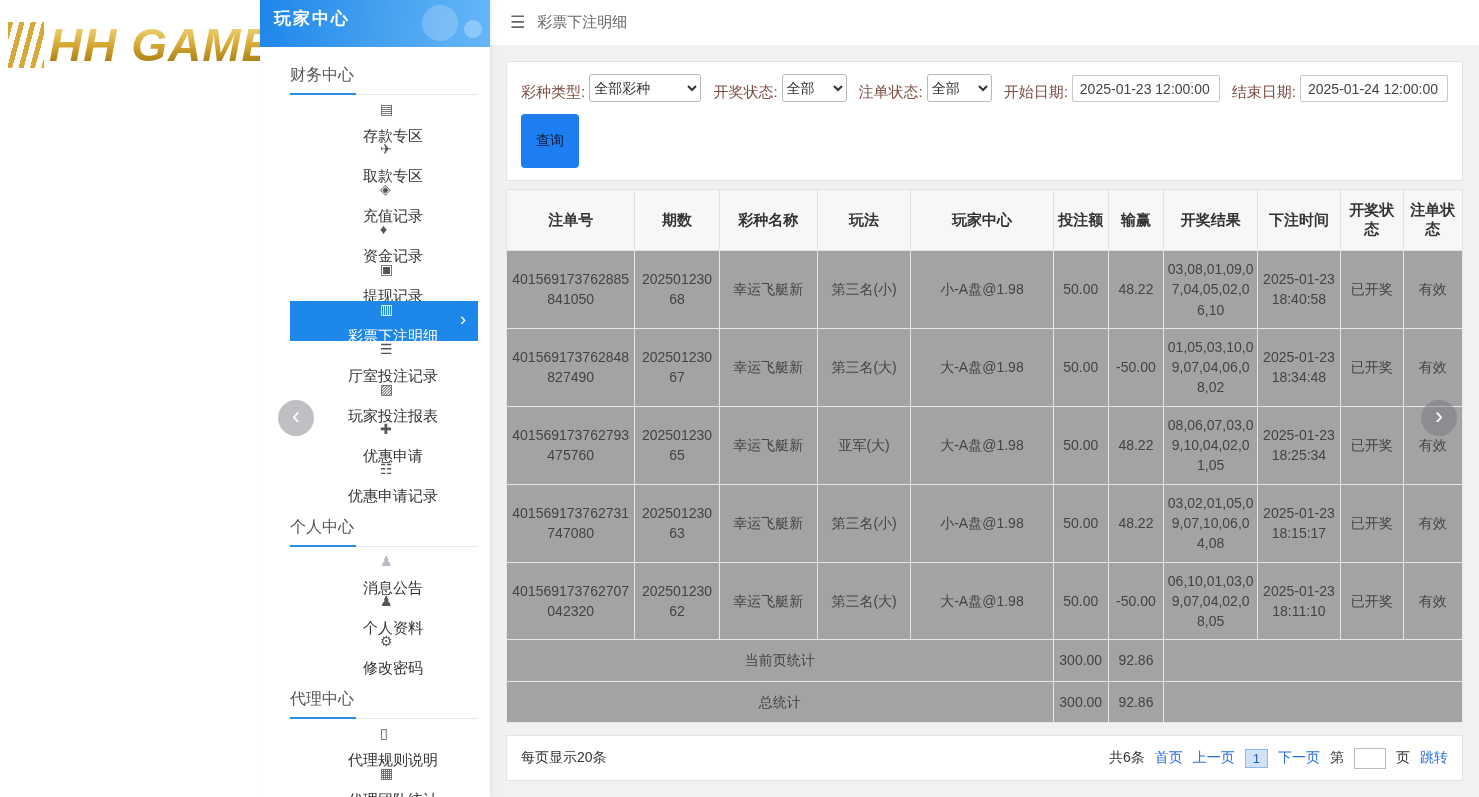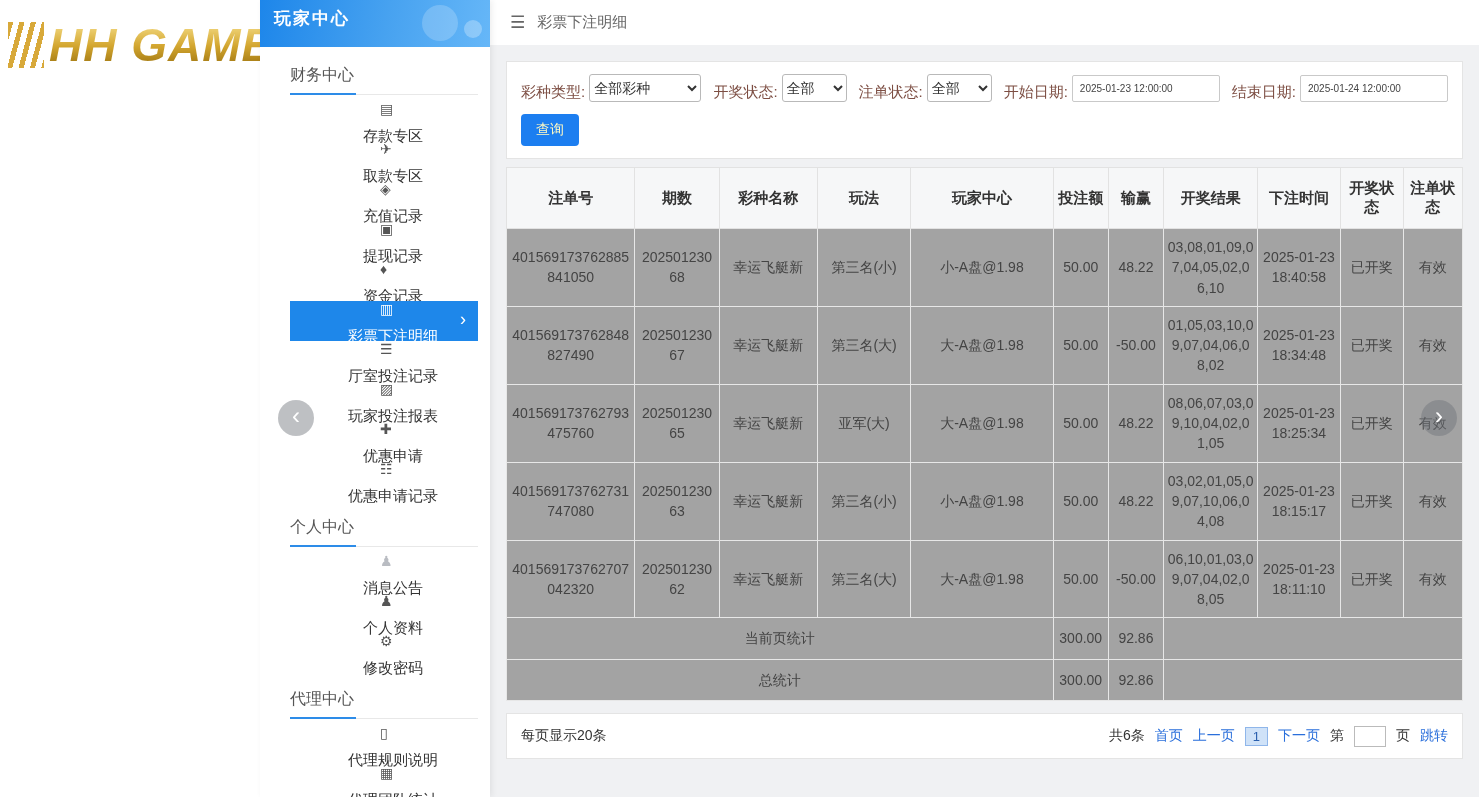--- a/index.html
+++ b/index.html
@@ -68,23 +68,23 @@
   .topbar-title { font-size:15px; color:#666; }
 
   .filter-card { margin:16px 16px 0; background:#fff; border:1px solid #e4e4e4; padding:12px 14px; }
   .filter-row { display:flex; align-items:flex-end; white-space:nowrap; }
   .f-label { font-size:15px; color:#7d4e43; margin:0 4px 0 12px; }
   .f-label.first { margin-left:0; }
   select { height:28px; border:1px solid #b9b9b9; border-radius:3px; font-size:14px; color:#333; background:#fff; }
   .sel-wide { width:128px; }
   .sel-narrow { width:74px; }
   .f-input { height:27px; width:148px; border:1px solid #c9c9c9; border-radius:2px; padding:0 7px;
-    font-size:10px; color:#444; background:#fff; }
-  .btn-search { margin-top:12px; background:#1c7ef0; color:#fef9c3; border:none; border-radius:4px;
-    padding:7px 15px; font-size:14px; cursor:pointer; }
+    font-size:14px; color:#444; background:#fff; }
+  .btn-search { margin-top:12px; background:#1c7ef0; color:#0f172a; border:none; border-radius:4px;
+    padding:18px 15px; font-size:14px; cursor:pointer; }
 
   .table-card { margin:8px 16px 0; background:#fff; }
   table { width:100%; border-collapse:collapse; table-layout:fixed; background:#a3a3a3; }
   th { background:#f6f7f8; font-size:15px; color:#333; font-weight:bold; padding:11px 2px; border:1px solid #e2e2e2; }
   td { font-size:14px; color:#444; text-align:center; padding:8px 3px; border:1px solid #e7e7e7;
     word-break:break-all; line-height:1.45; }
   .summary-row td { padding:10px 3px; }
 
   .footer-card { margin:12px 16px 8px; background:#fff; border:1px solid #e4e4e4; height:46px;
     display:flex; align-items:center; justify-content:space-between; padding:0 14px; font-size:14px; color:#333; }
@@ -129,26 +129,26 @@
     </div>
     <div class="menu-item">
       <span class="mi-icon i-withdraw"></span>
       <span>取款专区</span>
     </div>
     <div class="menu-item">
       <span class="mi-icon i-recharge"></span>
       <span>充值记录</span>
     </div>
     <div class="menu-item">
+      <span class="mi-icon i-funds"></span>
+      <span>资金记录</span>
+    </div>
+    <div class="menu-item">
       <span class="mi-icon i-cashout"></span>
       <span>提现记录</span>
-    </div>
-    <div class="menu-item">
-      <span class="mi-icon i-funds"></span>
-      <span>资金记录</span>
     </div>
     <div class="menu-item active">
       <span class="mi-icon i-lottery"></span>
       <span>彩票下注明细</span>
     </div>
     <div class="menu-item">
       <span class="mi-icon i-hall"></span>
       <span>厅室投注记录</span>
     </div>
     <div class="menu-item">

